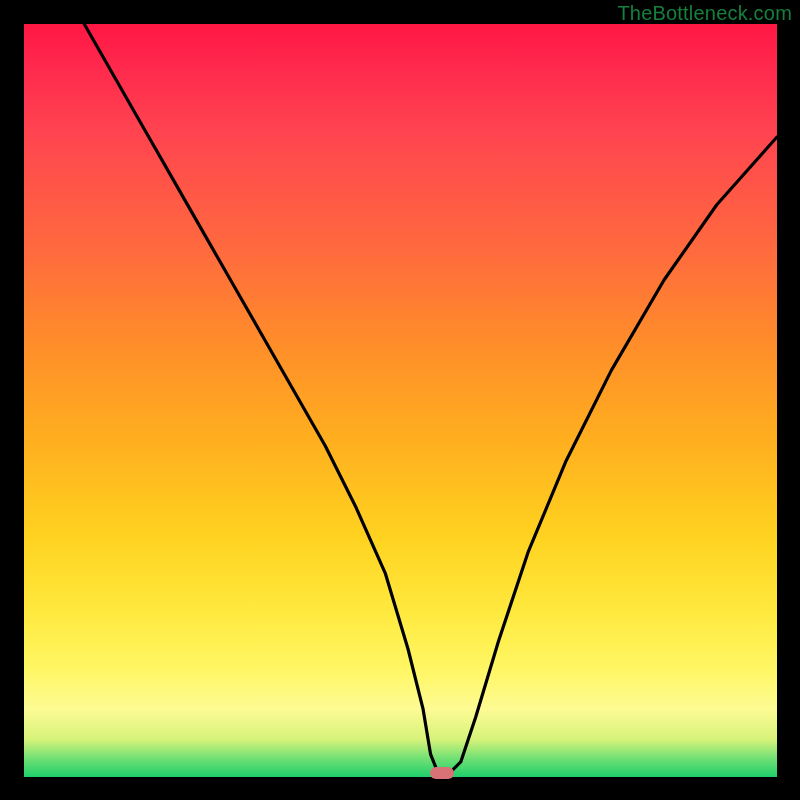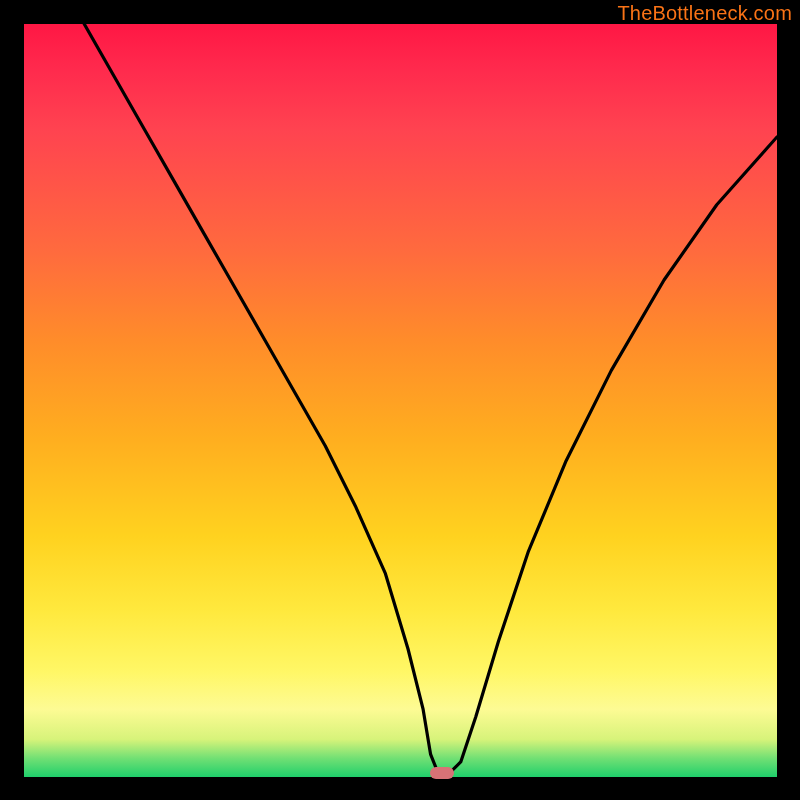--- a/index.html
+++ b/index.html
@@ -60,21 +60,21 @@
     width: 24px;
     height: 12px;
     border-radius: 9px;
     background: #d87276;
     transform: translate(-50%, -50%);
   }
   .watermark {
     position: absolute;
     top: 2px;
     right: 8px;
-    color: #f97316;
+    color: #15803d;
     font-size: 20px;
     letter-spacing: 0.2px;
     font-weight: 400;
     user-select: none;
   }
 </style>
 </head>
 <body>
 
 <div class="frame">

